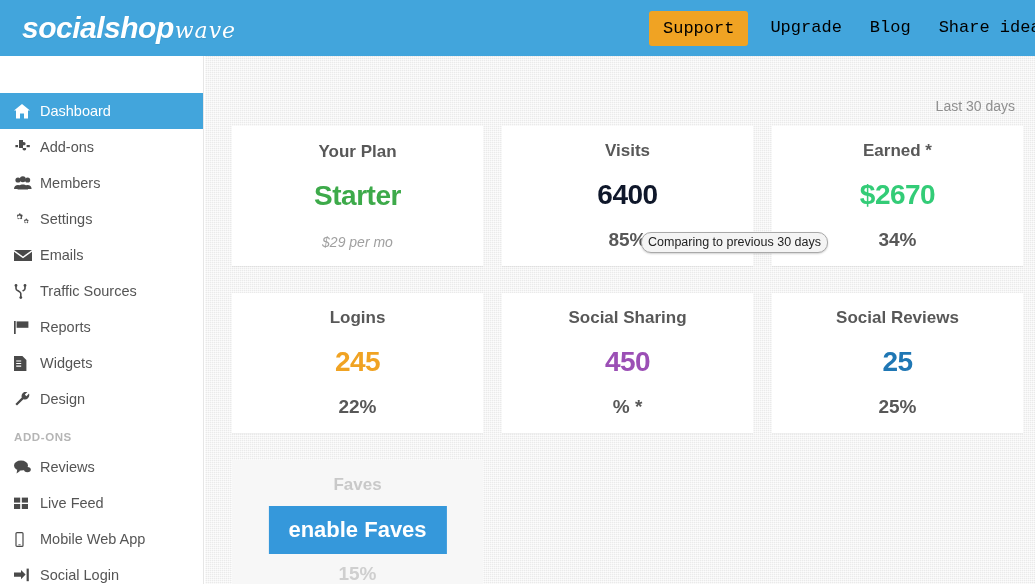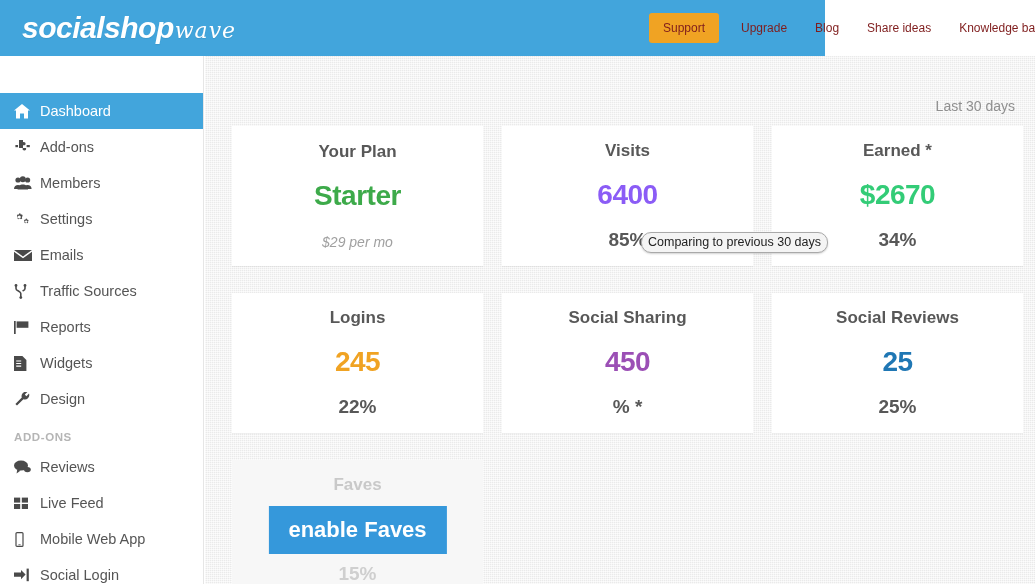--- a/index.html
+++ b/index.html
@@ -9,21 +9,21 @@
     height: 584px;
     overflow: hidden;
     font-family: "Liberation Sans", sans-serif;
     background: #ffffff;
   }
 
   
   .topbar {
     position: absolute;
     top: 0; left: 0;
-    width: 825px;
+    width: 1035px;
     height: 56px;
     background: #42a5dc;
     display: flex;
     align-items: center;
   }
   .logo {
     margin-left: 22px;
     color: #ffffff;
     font-style: italic;
     font-weight: bold;
@@ -44,26 +44,27 @@
   .topnav {
     position: absolute;
     left: 649px;
     top: 0;
     height: 56px;
     display: flex;
     align-items: center;
     gap: 0;
   }
   .topnav a {
-    color: #7f1d1d;
-    font-size: 12px;
+    color: #000000;
+    font-size: 17px;
     text-decoration: none;
     padding: 0 14px;
     line-height: 56px;
     white-space: nowrap;
+    font-family: Liberation Mono, monospace;
   }
   .topnav a.support {
     background: #f0a323;
     border-radius: 3px;
     line-height: 1;
     padding: 9px 14px;
     margin-right: 8px;
     margin-left: 0;
   }
 
@@ -387,21 +388,21 @@
   <div class="grid">
 
     <div class="card">
       <div class="c-title">Your Plan</div>
       <div class="c-value" style="color:#3daa4a">Starter</div>
       <div class="c-sub plan">$29 per mo</div>
     </div>
 
     <div class="card">
       <div class="c-title">Visits</div>
-      <div class="c-value" style="color:#8b5cf6">6400</div>
+      <div class="c-value" style="color:#0f172a">6400</div>
       <div class="c-sub">85%</div>
     </div>
 
     <div class="card" style="margin-right:0">
       <div class="c-title">Earned *</div>
       <div class="c-value" style="color:#33cc77">$2670</div>
       <div class="c-sub">34%</div>
     </div>
 
     <div class="card">

